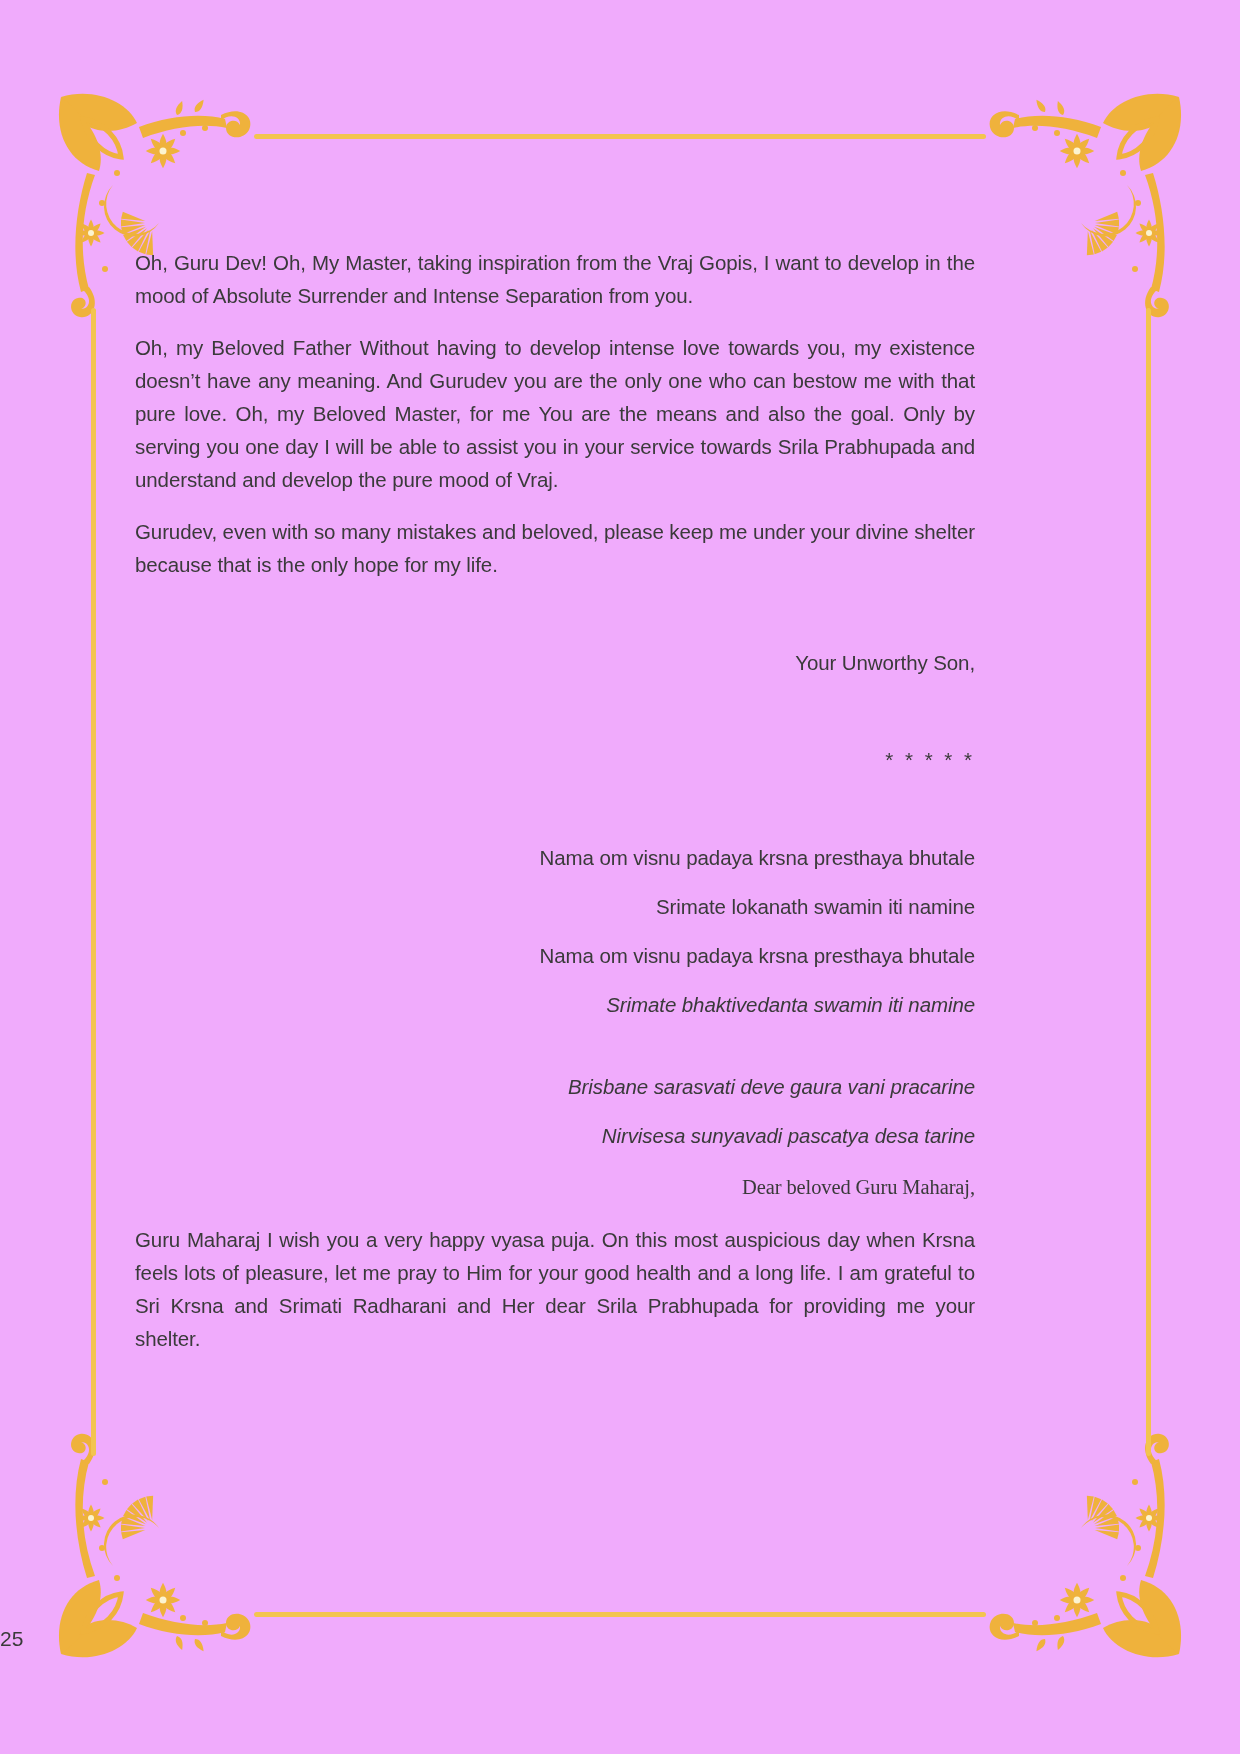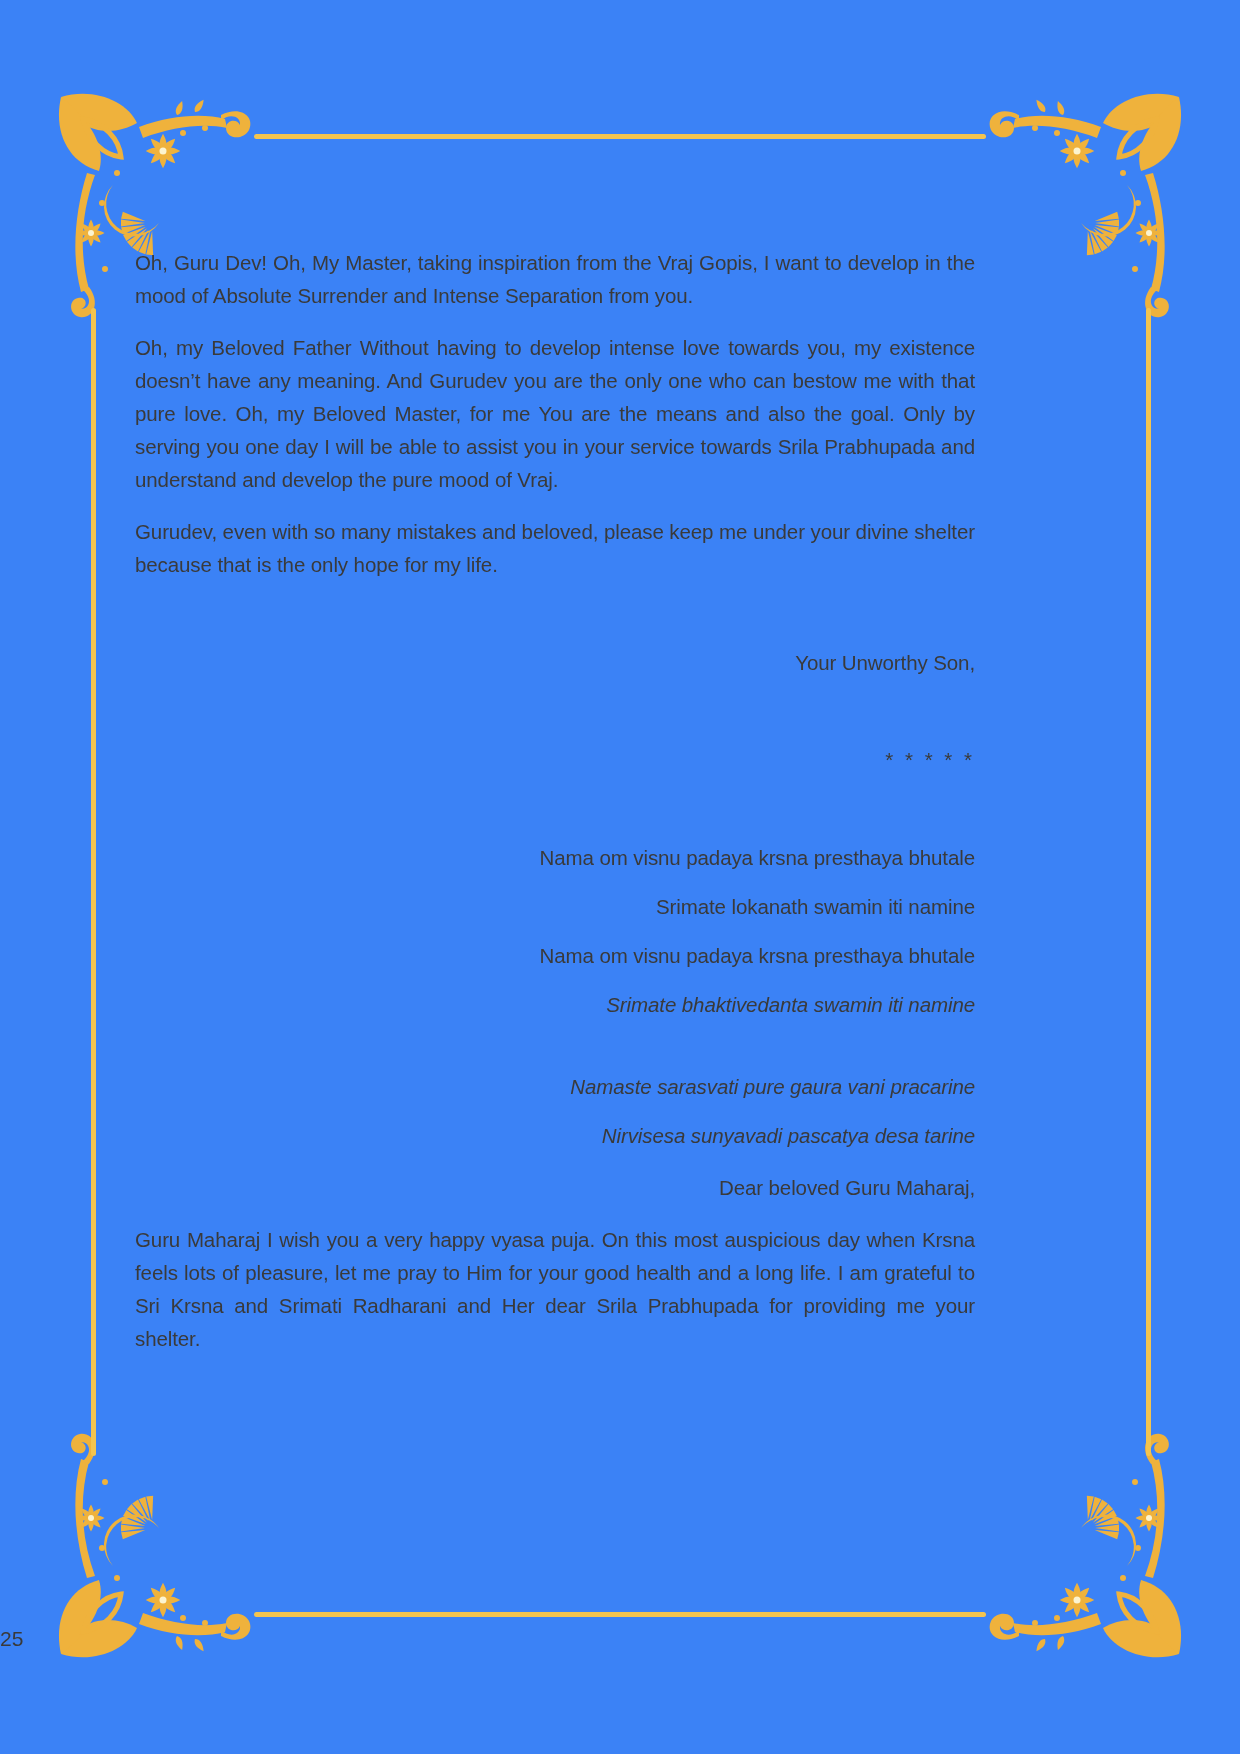--- a/index.html
+++ b/index.html
@@ -4,21 +4,21 @@
 <style>
   html,body{margin:0;padding:0;}
   body{
     font-family:"Liberation Sans", sans-serif;
     background:#ffffff;
   }
   .page{
     position:relative;
     width:1240px;
     height:1754px;
-    background:#3b82f6;
+    background:#f0abfc;
     overflow:hidden;
     color:#3A3A3A;
   }
   
   .corner{position:absolute;width:200px;height:235px;}
   .corner.tl{left:55px;top:93px;}
   .corner.tr{left:985px;top:93px;transform:scaleX(-1);}
   .corner.bl{left:55px;top:1423px;transform:scaleY(-1);}
   .corner.br{left:985px;top:1423px;transform:scale(-1,-1);}
   .hline{position:absolute;left:254px;width:732px;height:5px;background:#F3C44F;border-radius:3px;}
@@ -38,21 +38,21 @@
   .content p{margin:0 0 19px;text-align:right;}
   .content p.justify{text-align:justify;}
   .content p.sig{margin-bottom:16px;}
   .content p.mt-sig{margin-top:65px;}
   .content p.stars{letter-spacing:3px;}
   .content p.mt-stars{margin-top:64px;}
   .content p.verse{margin-bottom:16px;}
   .content p.mt-verse{margin-top:65px;}
   .content p.ital{font-style:italic;margin-left:40px;}
   .content p.mt-iv{margin-top:49px;}
-  .content p.mt-dear{margin-top:19px;}
+  .content p.mt-dear{margin-top:19px;font-family:Liberation Serif, serif;}
   .page-number{
     position:absolute;left:0;top:1624px;width:100%;
     text-align:left;font-size:21px;line-height:30px;
   }
 </style>
 </head>
 <body>
 
 <svg width="0" height="0" style="position:absolute" aria-hidden="true">
   <defs>
@@ -141,21 +141,21 @@
 
     <p class="sig mt-sig">Your Unworthy Son,</p>
 
     <p class="stars mt-stars">* * * * *</p>
 
     <p class="verse mt-verse">Nama om visnu padaya krsna presthaya bhutale</p>
     <p class="verse">Srimate lokanath swamin iti namine</p>
     <p class="verse">Nama om visnu padaya krsna presthaya bhutale</p>
     <p class="verse ital">Srimate bhaktivedanta swamin iti namine</p>
 
-    <p class="verse ital mt-iv">Namaste sarasvati pure gaura vani pracarine</p>
+    <p class="verse ital mt-iv">Brisbane sarasvati deve gaura vani pracarine</p>
     <p class="verse ital">Nirvisesa sunyavadi pascatya desa tarine</p>
 
     <p class="mt-dear">Dear beloved Guru Maharaj,</p>
     <p class="justify">Guru Maharaj I wish you a very happy vyasa puja. On this most auspicious day when Krsna feels lots of pleasure, let me pray to Him for your good health and a long life. I am grateful to Sri Krsna and Srimati Radharani and Her dear Srila Prabhupada for providing me your shelter.</p>
   </div>
 
   <div class="page-number">25</div>
 </div>
 
 </body></html>

